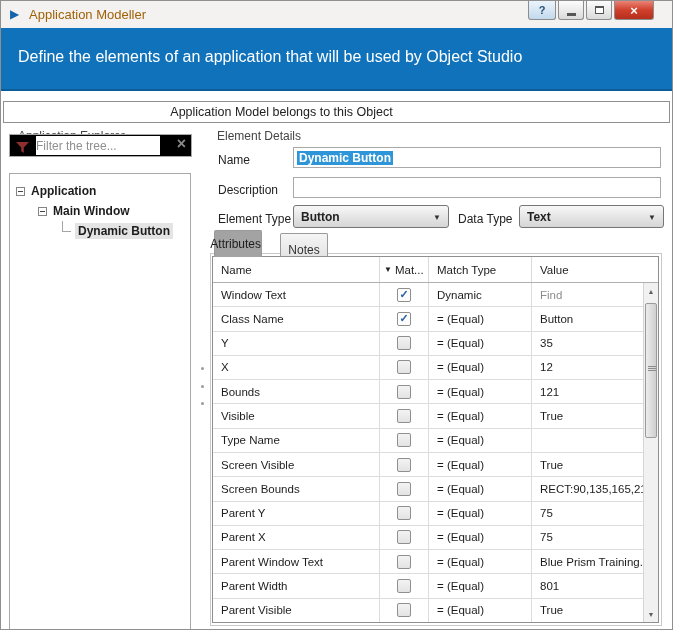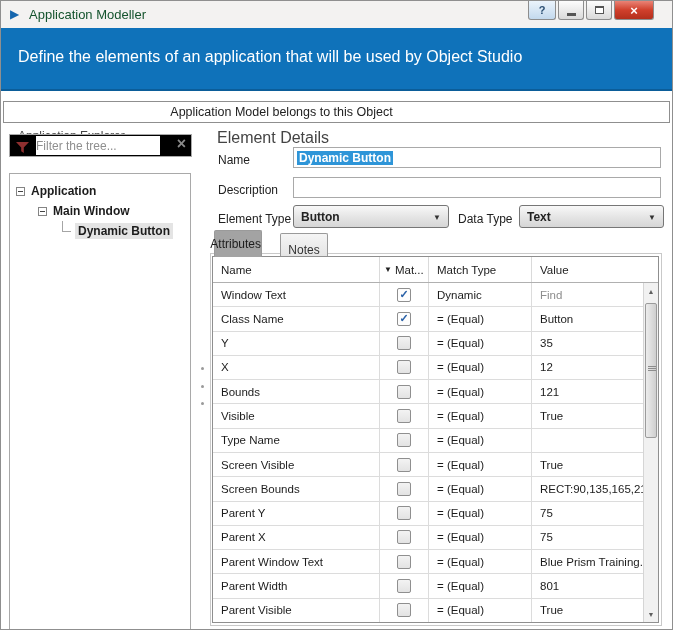--- a/index.html
+++ b/index.html
@@ -3,21 +3,21 @@
 <meta charset="utf-8">
 <style>
   * { margin:0; padding:0; box-sizing:border-box; }
   body { font-family:"Liberation Sans", sans-serif; background:#fff; }
   .window { position:relative; width:673px; height:630px; background:#fff;
             border:1px solid #8f8f8f; overflow:hidden; }
 
   
   .titlebar { position:absolute; left:0; top:0; right:0; height:27px; background:#f3f2f1; }
   .title-icon { position:absolute; left:9px; top:6px; font-size:12px; color:#1565ad; }
-  .title-text { position:absolute; left:28px; top:6px; font-size:13px; color:#14532d; }
+  .title-text { position:absolute; left:28px; top:6px; font-size:13px; color:#a16207; }
   .win-controls { position:absolute; top:0; right:18px; display:flex; gap:2px; }
   .win-btn { height:19px; border:1px solid #8d8d8d; border-top:none; border-radius:0 0 3px 3px;
              display:flex; align-items:center; justify-content:center; cursor:default; }
   .help-btn  { width:28px; background:linear-gradient(#ebf4fc,#c3d9ed); color:#2c4f73; font-weight:bold; font-size:11px; }
   .min-btn, .max-btn { width:26px; background:linear-gradient(#fdfdfd,#dadada); }
   .close-btn { width:40px; background:linear-gradient(#ea8476,#d0402c 50%,#b42f1c); color:#fff; font-weight:bold; font-size:13px; }
   .min-glyph { width:9px; height:3px; background:#555; margin-top:8px; }
   .max-glyph { width:9px; height:8px; border:1px solid #555; border-top-width:2px; background:#fff; }
 
   
@@ -53,21 +53,21 @@
   .connector { width:9px; height:11px; border-left:1px solid #a5a5a5; border-bottom:1px solid #a5a5a5;
                margin:-9px 4px 0 0; flex:none; }
   .tree-label.selected { background:#e4e4e4; padding:1px 3px; }
 
   
   .splitter { position:absolute; left:199px; top:366px; width:4px; height:38px;
               display:flex; flex-direction:column; justify-content:space-between; align-items:center; }
   .dot { width:3px; height:3px; background:#9a9a9a; border-radius:50%; }
 
   
-  .section-title { position:absolute; left:216px; top:128px; font-size:16px; color:#444; }
+  .section-title { position:absolute; left:216px; top:128px; font-size:12px; color:#444; }
   .fld-label { position:absolute; font-size:12px; color:#222; }
   .lbl-name  { left:217px; top:152px; }
   .lbl-desc  { left:217px; top:182px; }
   .lbl-etype { left:217px; top:211px; }
   .lbl-dtype { left:457px; top:211px; }
   .text-input { position:absolute; border:1px solid #a9a9a9; background:#fff; height:21px;
                 font-size:12px; font-family:"Liberation Sans",sans-serif; color:#222; }
   .input-name { left:292px; top:146px; width:368px; display:flex; align-items:center; padding-left:3px; }
   .sel-text { background:#2e95d8; color:#fff; font-weight:bold; padding:0 2px; }
   .input-desc { left:292px; top:176px; width:368px; padding-left:3px; outline:none; }

